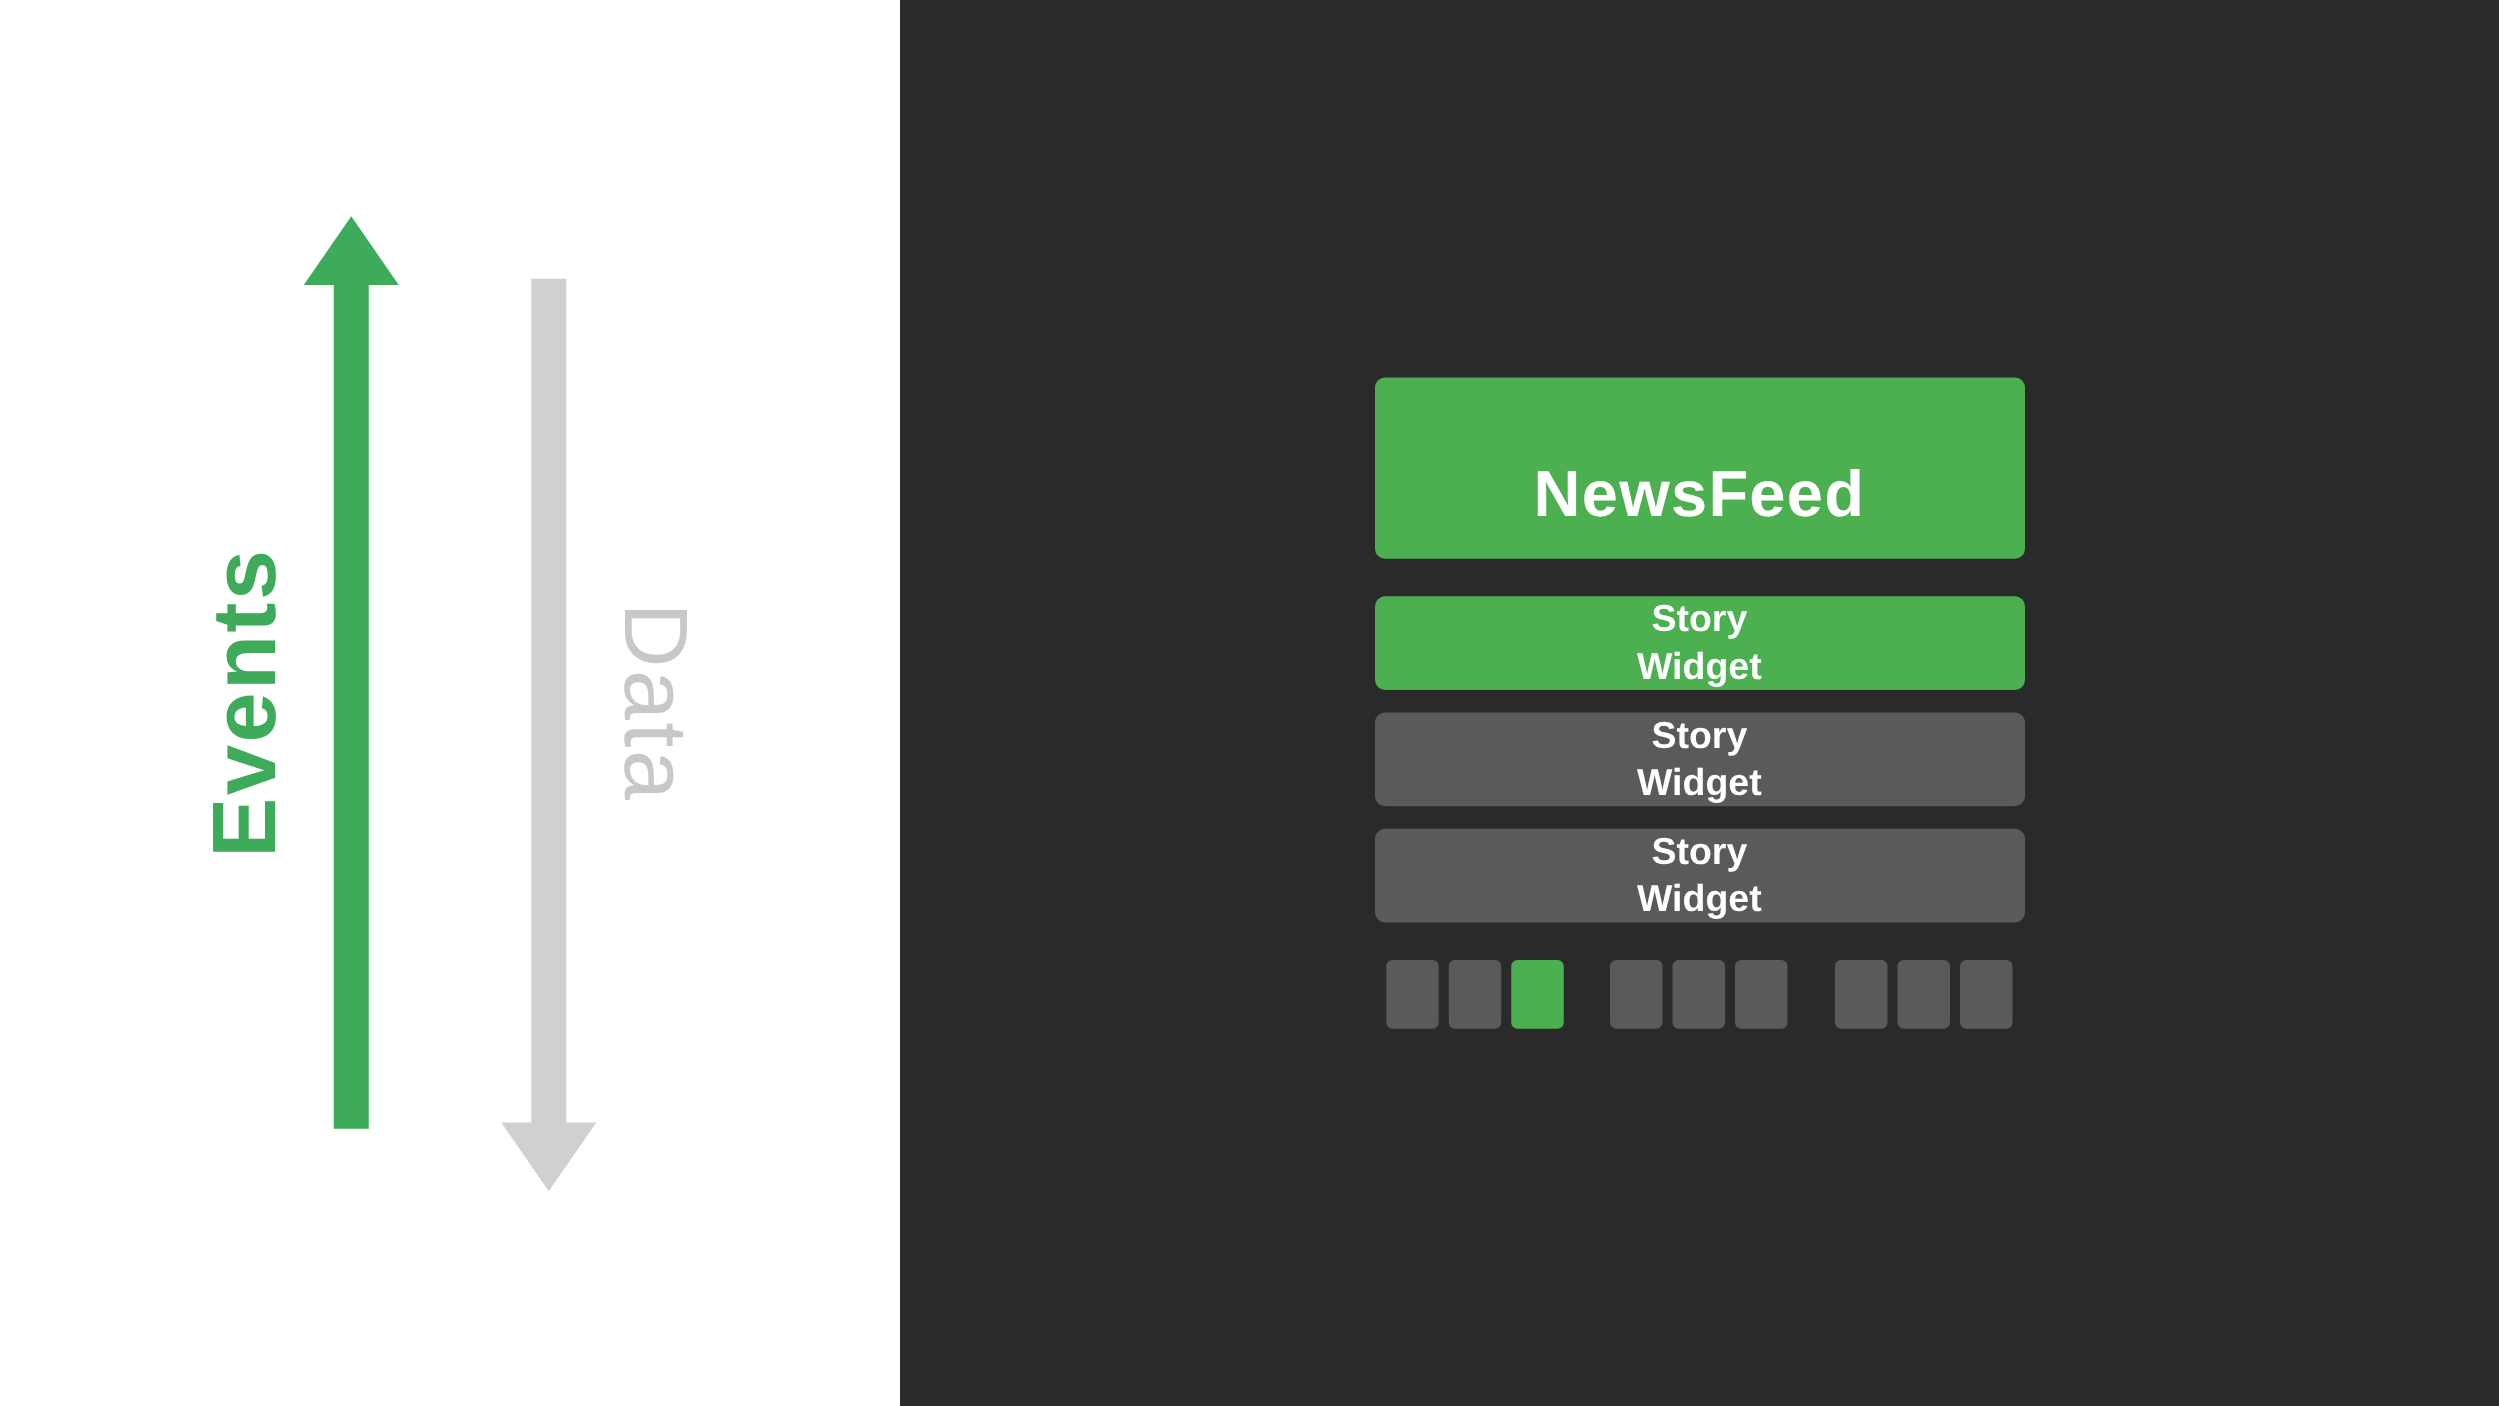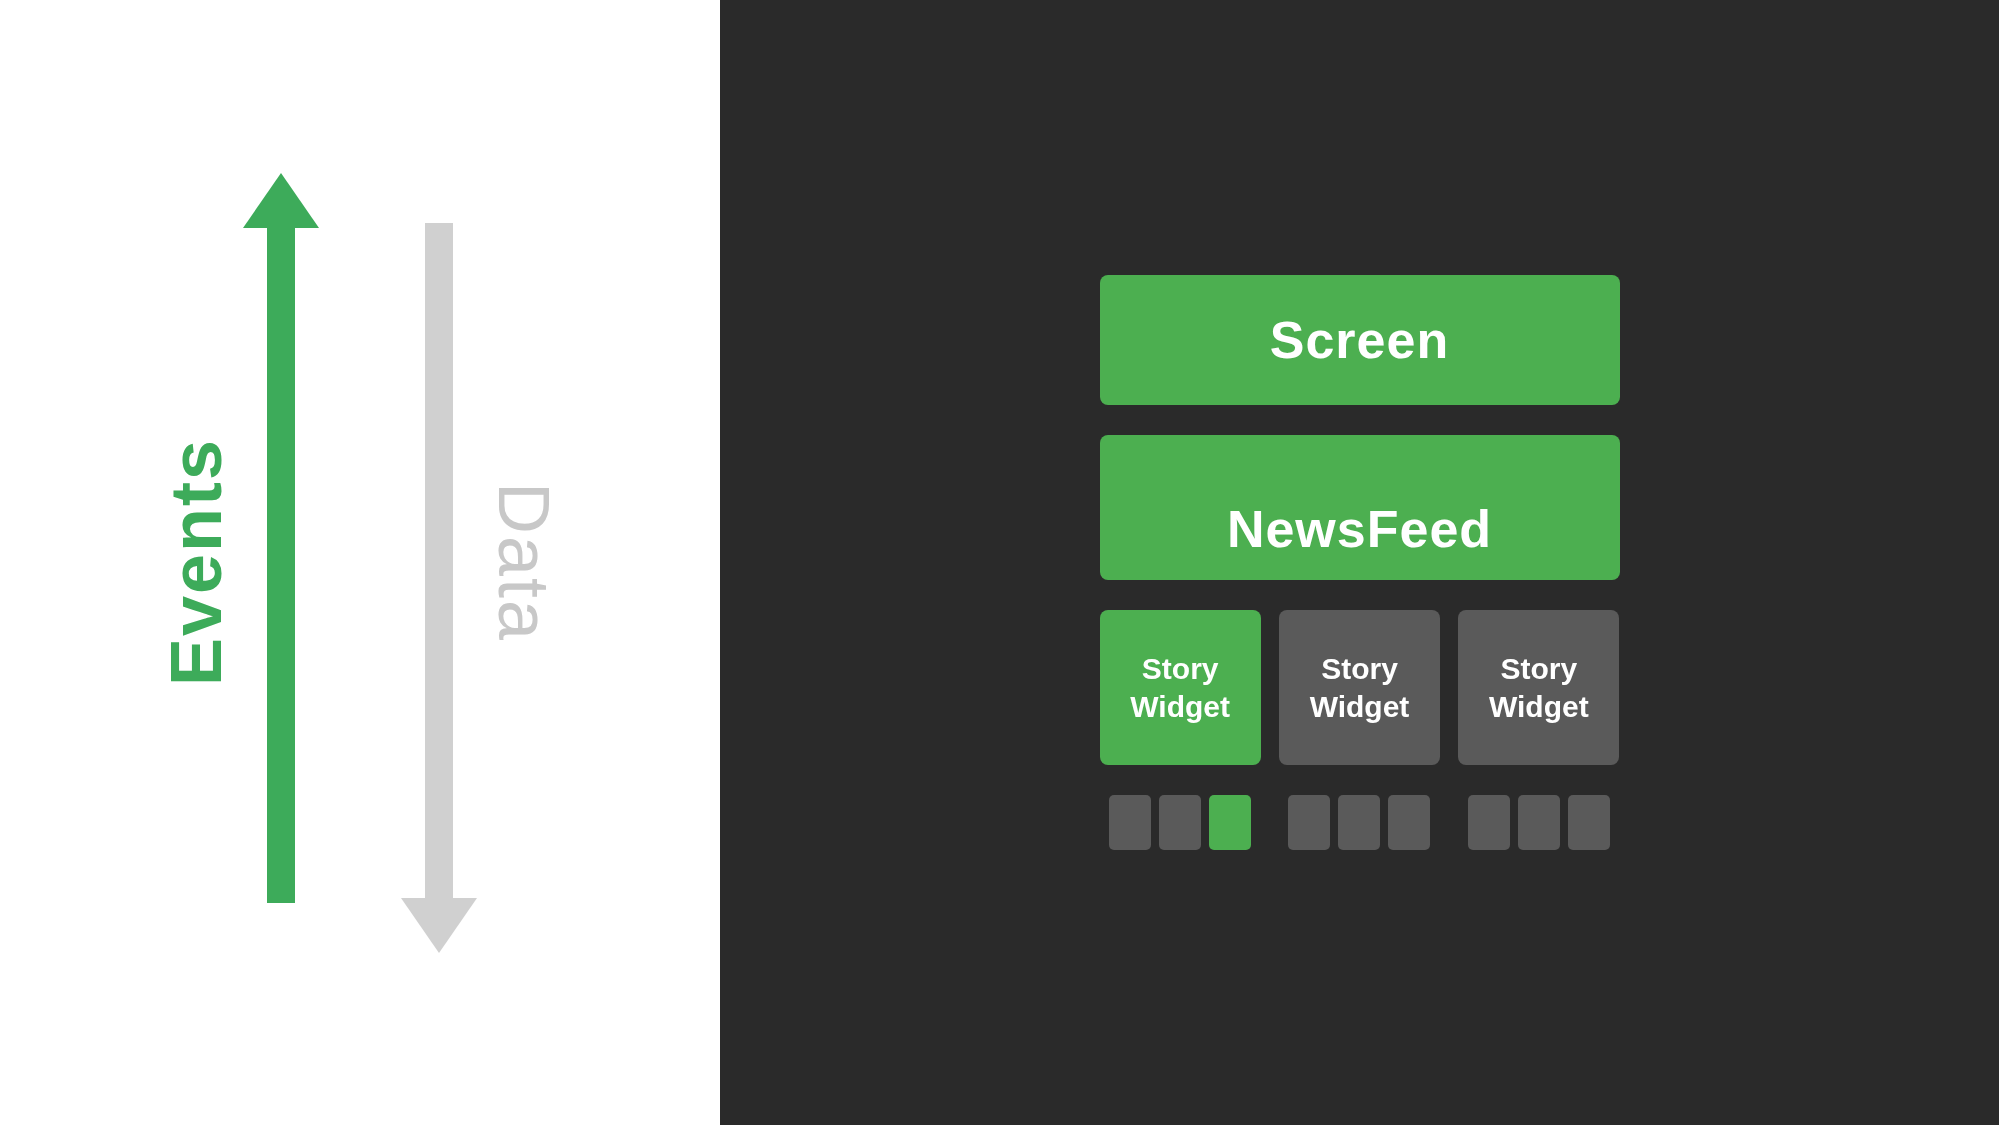--- a/index.html
+++ b/index.html
@@ -162,21 +162,21 @@
       color: #ffffff;
       letter-spacing: 1px;
       margin-top: 42px;
     }
 
     
     .story-widgets-row {
       width: 100%;
       max-width: 520px;
       display: flex;
-      flex-direction: row;
+      flex-direction: column;
       gap: 18px;
       justify-content: center;
     }
 
     .story-widget {
       flex: 1;
       border-radius: 8px;
       display: flex;
       align-items: center;
       justify-content: center;
@@ -249,23 +249,20 @@
         <div class="arrow-down-head"></div>
       </div>
       <span class="data-label">Data</span>
     </div>
 
   </div>
 </div>
 
 <div class="right-panel">
 
-  <div class="screen-block">
-    <span class="screen-label">Screen</span>
-  </div>
 
   <div class="newsfeed-block">
     <span class="newsfeed-label">NewsFeed</span>
   </div>
 
   <div class="story-widgets-row">
     <div class="story-widget green">
       <span class="story-widget-label">Story<br>Widget</span>
     </div>
     <div class="story-widget gray">

